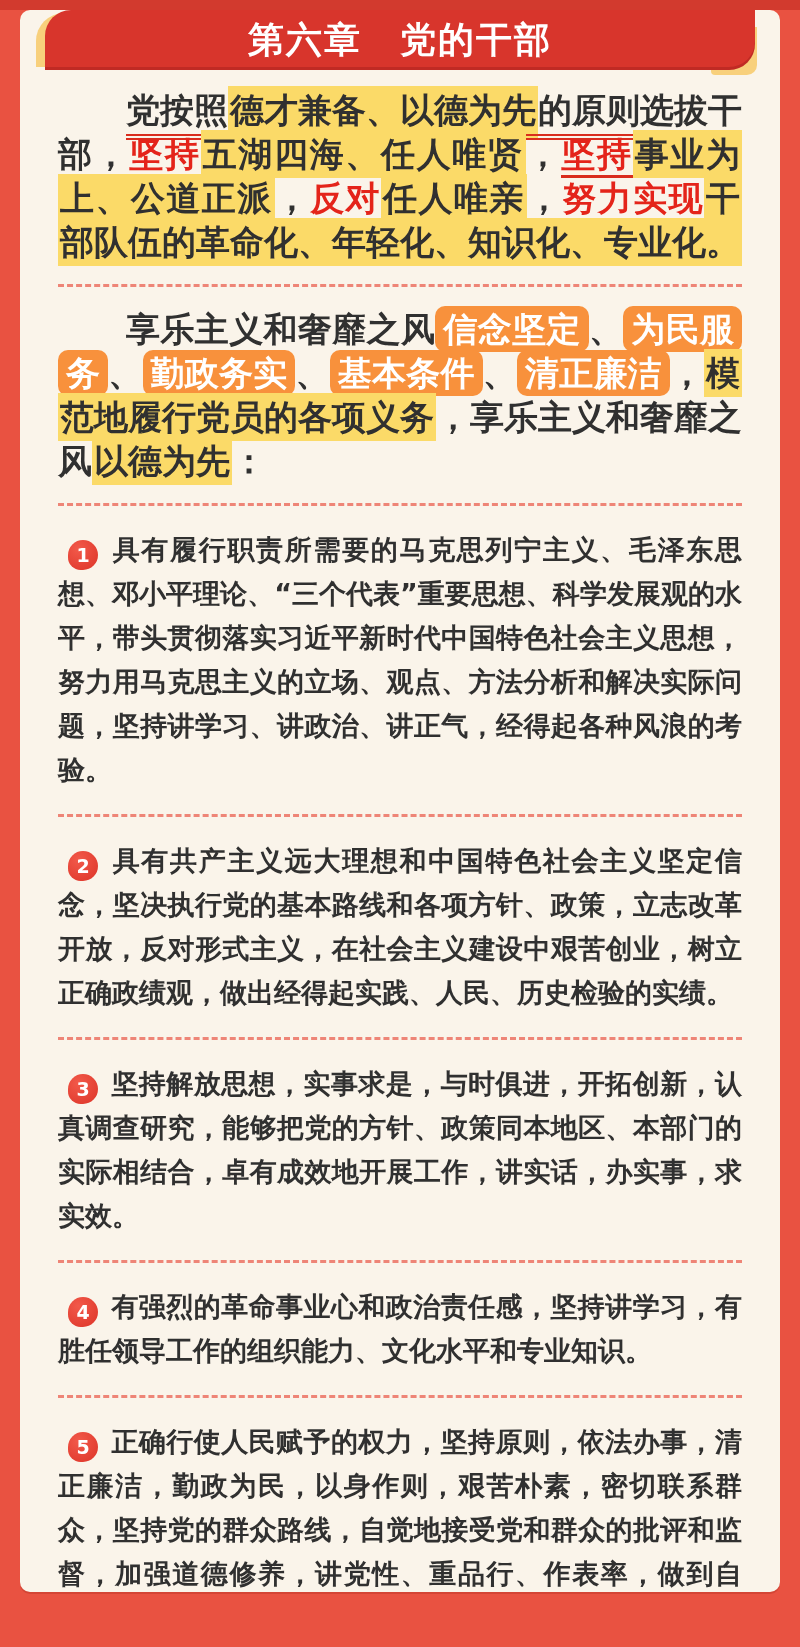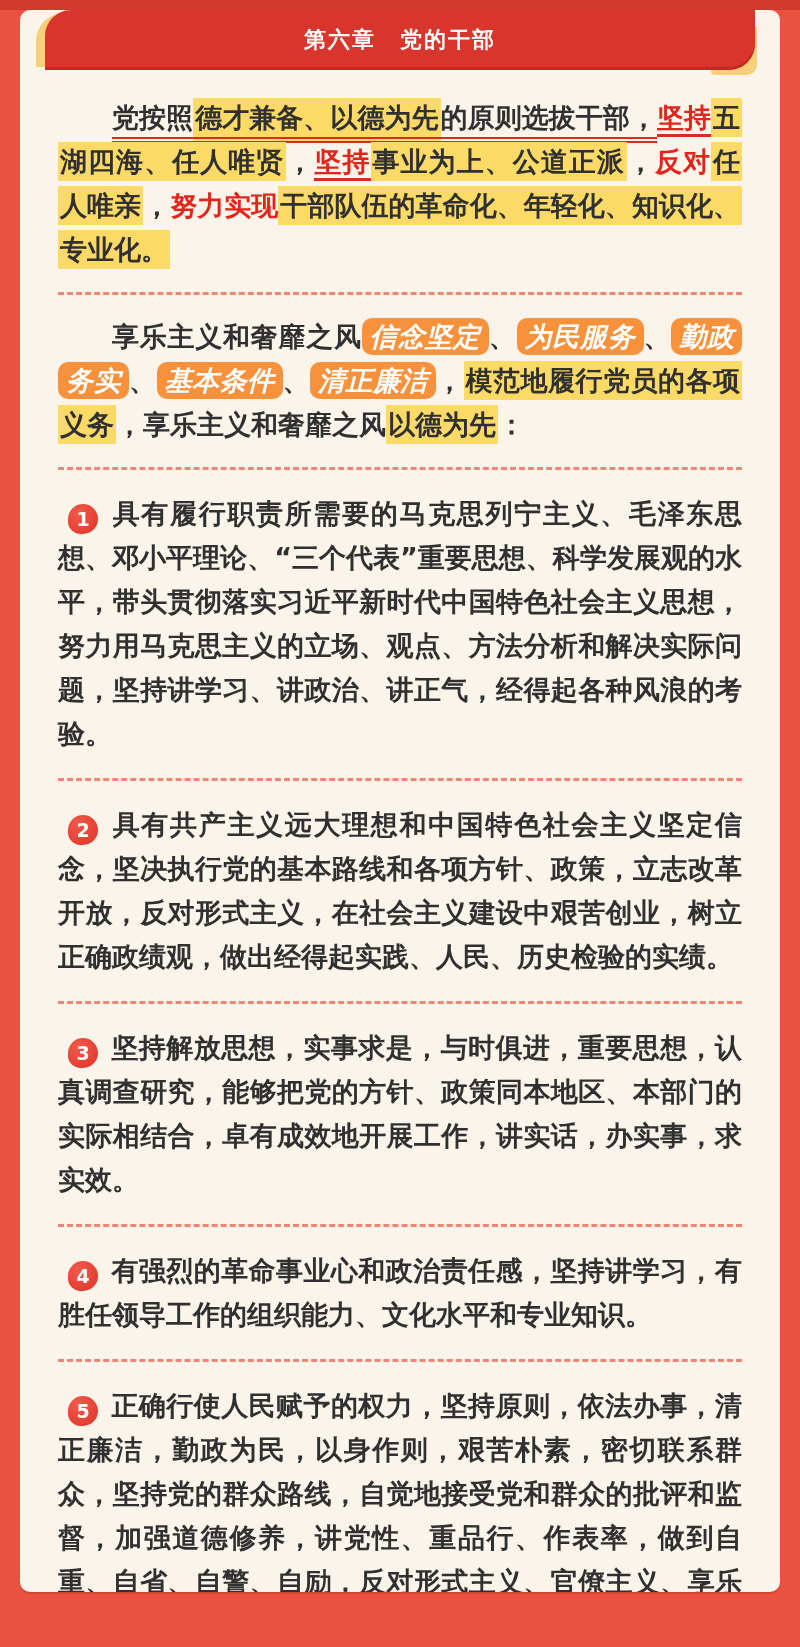--- a/index.html
+++ b/index.html
@@ -22,46 +22,46 @@
   .gold{position:absolute;background:#f8d07c;z-index:0;}
   .gold.tl{left:-9px;top:3px;width:56px;height:54px;border-radius:28px 0 12px 0;}
   .gold.br{right:-2px;bottom:-3px;width:46px;height:48px;border-radius:0 0 10px 4px;}
   .banner{
     position:relative;z-index:1;height:60px;background:#d8352c;
     border-radius:26px 0 26px 0;
     display:flex;align-items:center;justify-content:center;
     box-shadow:inset 0 -3px 0 rgba(120,10,10,.25);
   }
   .title{
-    margin:0;color:#fff;font-size:22px;font-weight:bold;letter-spacing:2px;
+    margin:0;color:#fff;font-size:36px;font-weight:bold;letter-spacing:2px;
   }
   
   .content{padding:6px 38px 0 38px;color:#303030;}
   .para{
-    margin:18px 0;font-size:27px;font-weight:bold;line-height:44px;
+    margin:10px 0;font-size:34px;font-weight:bold;line-height:44px;
     text-align:justify;
   }
   .indent{text-indent:2em;}
   .sep{
     border:none;border-top:3px dashed #ee8577;height:0;
     margin:20px 0 20px 0;
   }
   .item{margin:22px 0;font-size:27px;font-weight:bold;line-height:44px;text-align:justify;}
   .badge{
     display:inline-block;width:30px;height:30px;margin:0 13px 0 10px;
     background:radial-gradient(circle at 35% 30%, #f2594a, #dd3428);
     border-radius:50% 50% 50% 42%;
     color:#fff;font-size:19px;line-height:30px;text-align:center;
     vertical-align:-3px;
   }
   
   .y{background:#fbda68;padding:4px 2px;-webkit-box-decoration-break:clone;box-decoration-break:clone;}
   .o{
     background:#f8913c;color:#fff;padding:3px 8px;border-radius:10px;
-    -webkit-box-decoration-break:clone;box-decoration-break:clone;font-style:italic;
+    -webkit-box-decoration-break:clone;box-decoration-break:clone;
   }
   .r{color:#e4241a;}
   .u{border-bottom:3px solid #d92c1d;padding-bottom:1px;}
   .dbl{border-bottom:6px double #d92c1d;padding-bottom:4px;}
   .y.dbl{padding-bottom:4px;}
 </style>
 </head>
 <body>
 
 <div class="topstrip"></div>
@@ -87,21 +87,21 @@
     <div class="sep"></div>
 
     <p class="item"><span class="badge">1</span><span><span>具有履行职责所需要的马克思列宁主义、毛泽东思想、邓小平理论、“三个代表”重要思想、科学发展观的水平，带头贯彻落实习近平新时代中国特色社会主义思想，努力用马克思主义的立场、观点、方法分析和解决实际问题，坚持讲学习、讲政治、讲正气，经得起各种风浪的考验。</span></span></p>
 
     <div class="sep"></div>
 
     <p class="item"><span class="badge">2</span><span><span>具有共产主义远大理想和中国特色社会主义坚定信念，坚决执行党的基本路线和各项方针、政策，立志改革开放，反对形式主义，在社会主义建设中艰苦创业，树立正确政绩观，做出经得起实践、人民、历史检验的实绩。</span></span></p>
 
     <div class="sep"></div>
 
-    <p class="item"><span class="badge">3</span><span><span>坚持解放思想，实事求是，与时俱进，重要思想，认真调查研究，能够把党的方针、政策同本地区、本部门的实际相结合，卓有成效地开展工作，讲实话，办实事，求实效。</span></span></p>
+    <p class="item"><span class="badge">3</span><span><span>坚持解放思想，实事求是，与时俱进，开拓创新，认真调查研究，能够把党的方针、政策同本地区、本部门的实际相结合，卓有成效地开展工作，讲实话，办实事，求实效。</span></span></p>
 
     <div class="sep"></div>
 
     <p class="item"><span class="badge">4</span><span><span>有强烈的革命事业心和政治责任感，坚持讲学习，有胜任领导工作的组织能力、文化水平和专业知识。</span></span></p>
 
     <div class="sep"></div>
 
     <p class="item"><span class="badge">5</span><span><span>正确行使人民赋予的权力，坚持原则，依法办事，清正廉洁，勤政为民，以身作则，艰苦朴素，密切联系群众，坚持党的群众路线，自觉地接受党和群众的批评和监督，加强道德修养，讲党性、重品行、作表率，做到自重、自省、自警、自励，反对形式主义、官僚主义、享乐主义和奢靡之风，反对特权思想和特权现象，反对任何滥用职权、谋求私利的行为。</span></span></p>
 
   </div>

